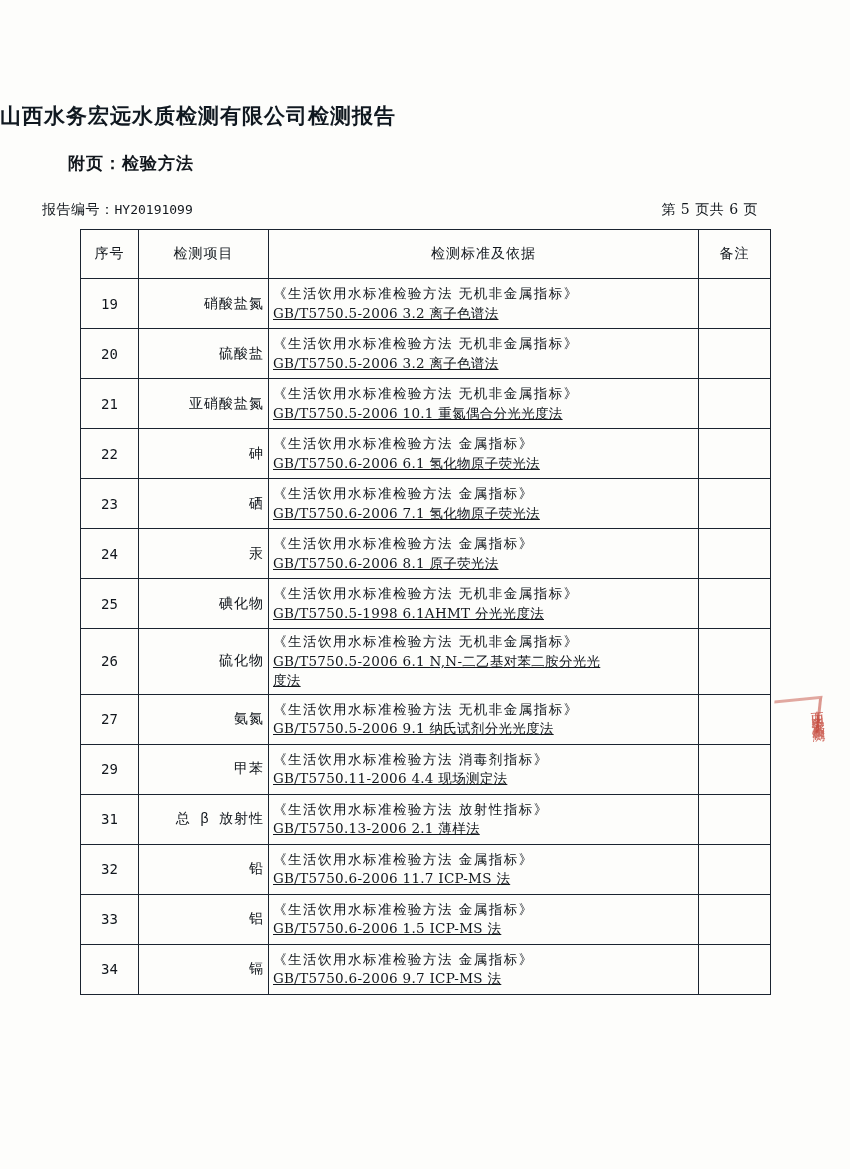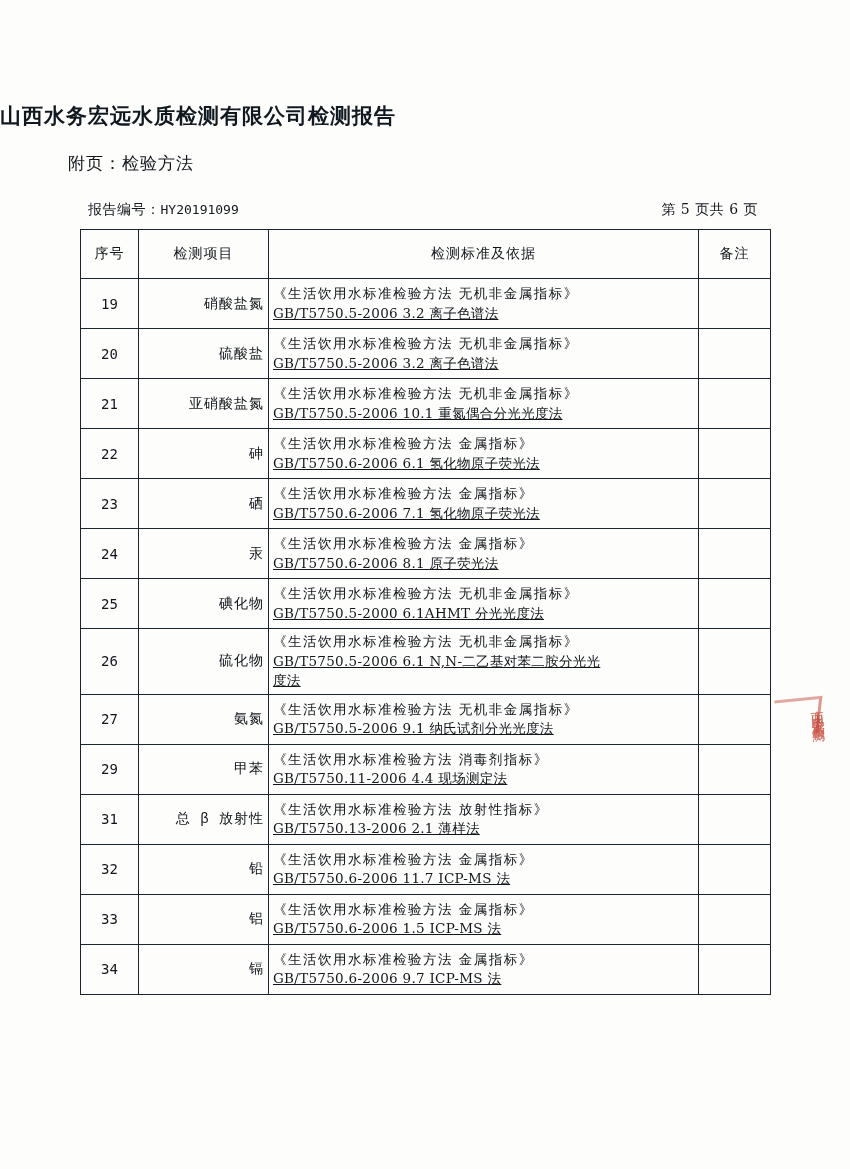--- a/index.html
+++ b/index.html
@@ -28,27 +28,27 @@
     font-size: 21px;
     letter-spacing: 1px;
     margin-top: 102px;
     font-family: "DejaVu Serif", "Liberation Serif", serif;
     color: #101820;
   }
   .subtitle {
     margin-top: 22px;
     margin-left: 68px;
     font-size: 17px;
-    font-weight: normal;
+    font-weight: bold;
     font-family: "DejaVu Serif", "Liberation Serif", serif;
     letter-spacing: 1px;
   }
   .meta-row {
     margin-top: 26px;
-    margin-left: 88px;
+    margin-left: 42px;
     margin-right: 92px;
     display: flex;
     justify-content: space-between;
     font-size: 14px;
     font-family: "DejaVu Serif", "Liberation Serif", serif;
     letter-spacing: 0.5px;
   }
   .report-no {
     font-size: 14px;
   }
@@ -221,21 +221,21 @@
             <span class="line1">《生活饮用水标准检验方法  金属指标》</span>
             <span class="line2">GB/T5750.6-2006  8.1 原子荧光法</span>
           </td>
           <td class="note"></td>
         </tr>
         <tr class="r-std">
           <td class="idx">25</td>
           <td class="item">碘化物</td>
           <td class="std">
             <span class="line1">《生活饮用水标准检验方法  无机非金属指标》</span>
-            <span class="line2">GB/T5750.5-2000  6.1AHMT 分光光度法</span>
+            <span class="line2">GB/T5750.5-1998  6.1AHMT 分光光度法</span>
           </td>
           <td class="note"></td>
         </tr>
         <tr class="r-tall">
           <td class="idx">26</td>
           <td class="item">硫化物</td>
           <td class="std">
             <span class="line1">《生活饮用水标准检验方法  无机非金属指标》</span>
             <span class="line2">GB/T5750.5-2006 6.1 N,N-二乙基对苯二胺分光光</span>
             <span class="line2">度法</span>

